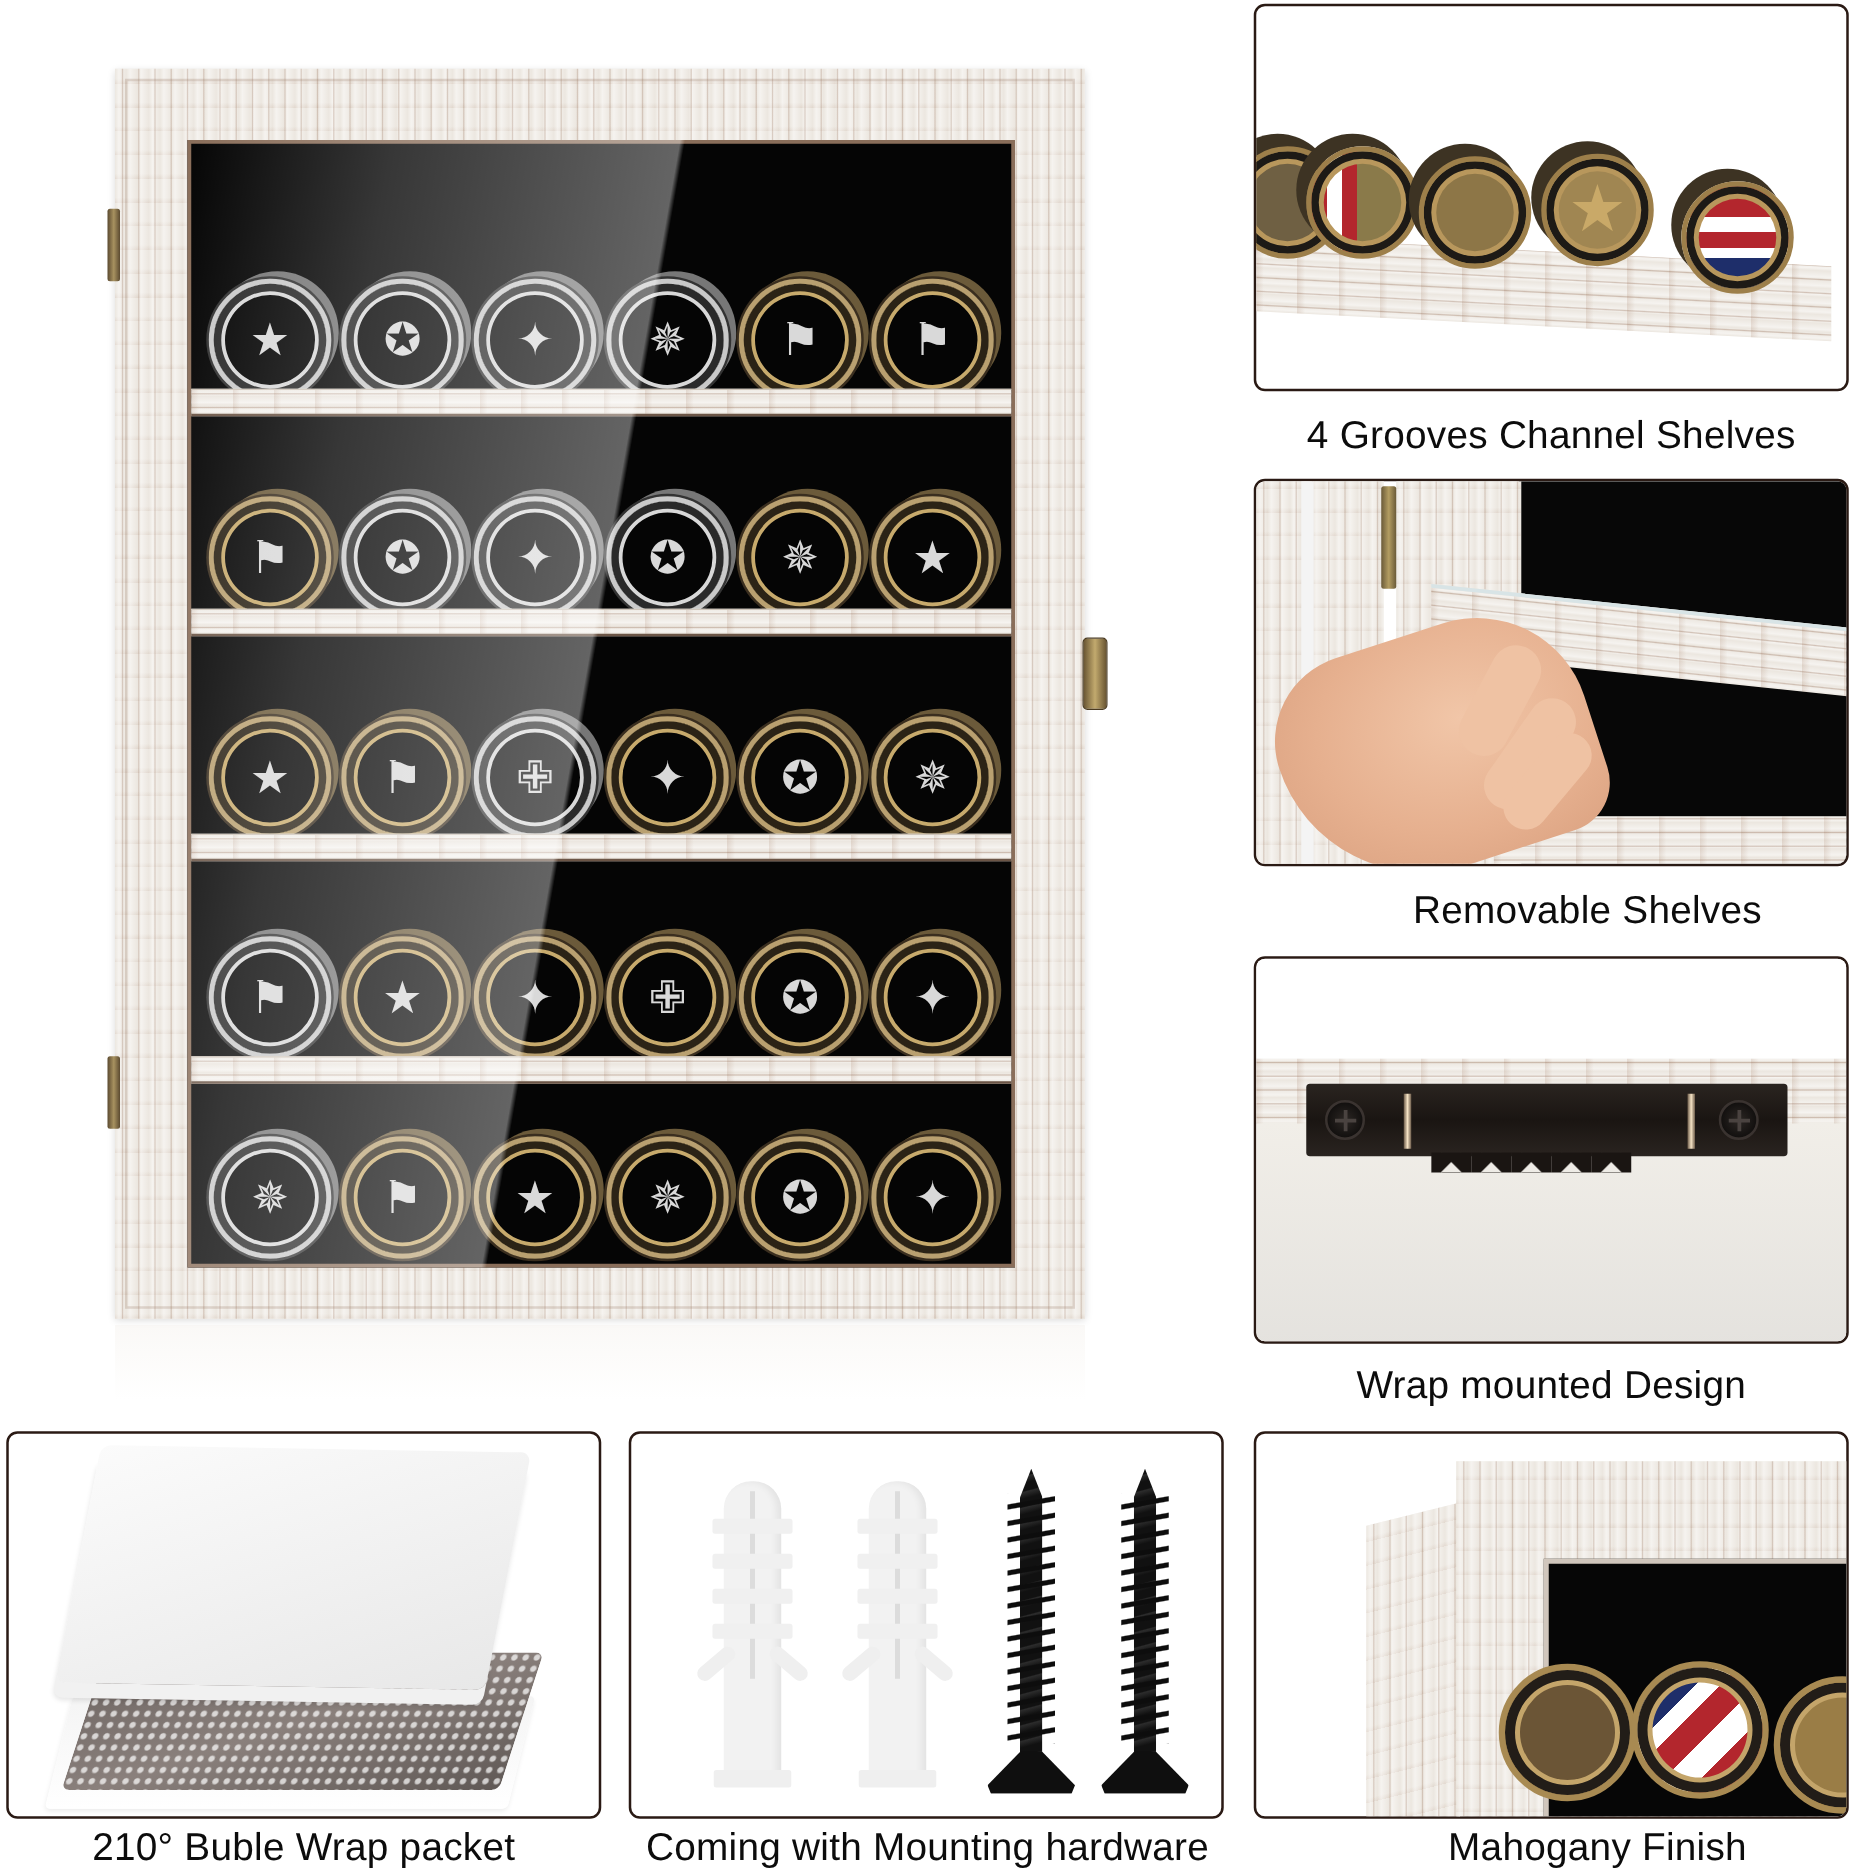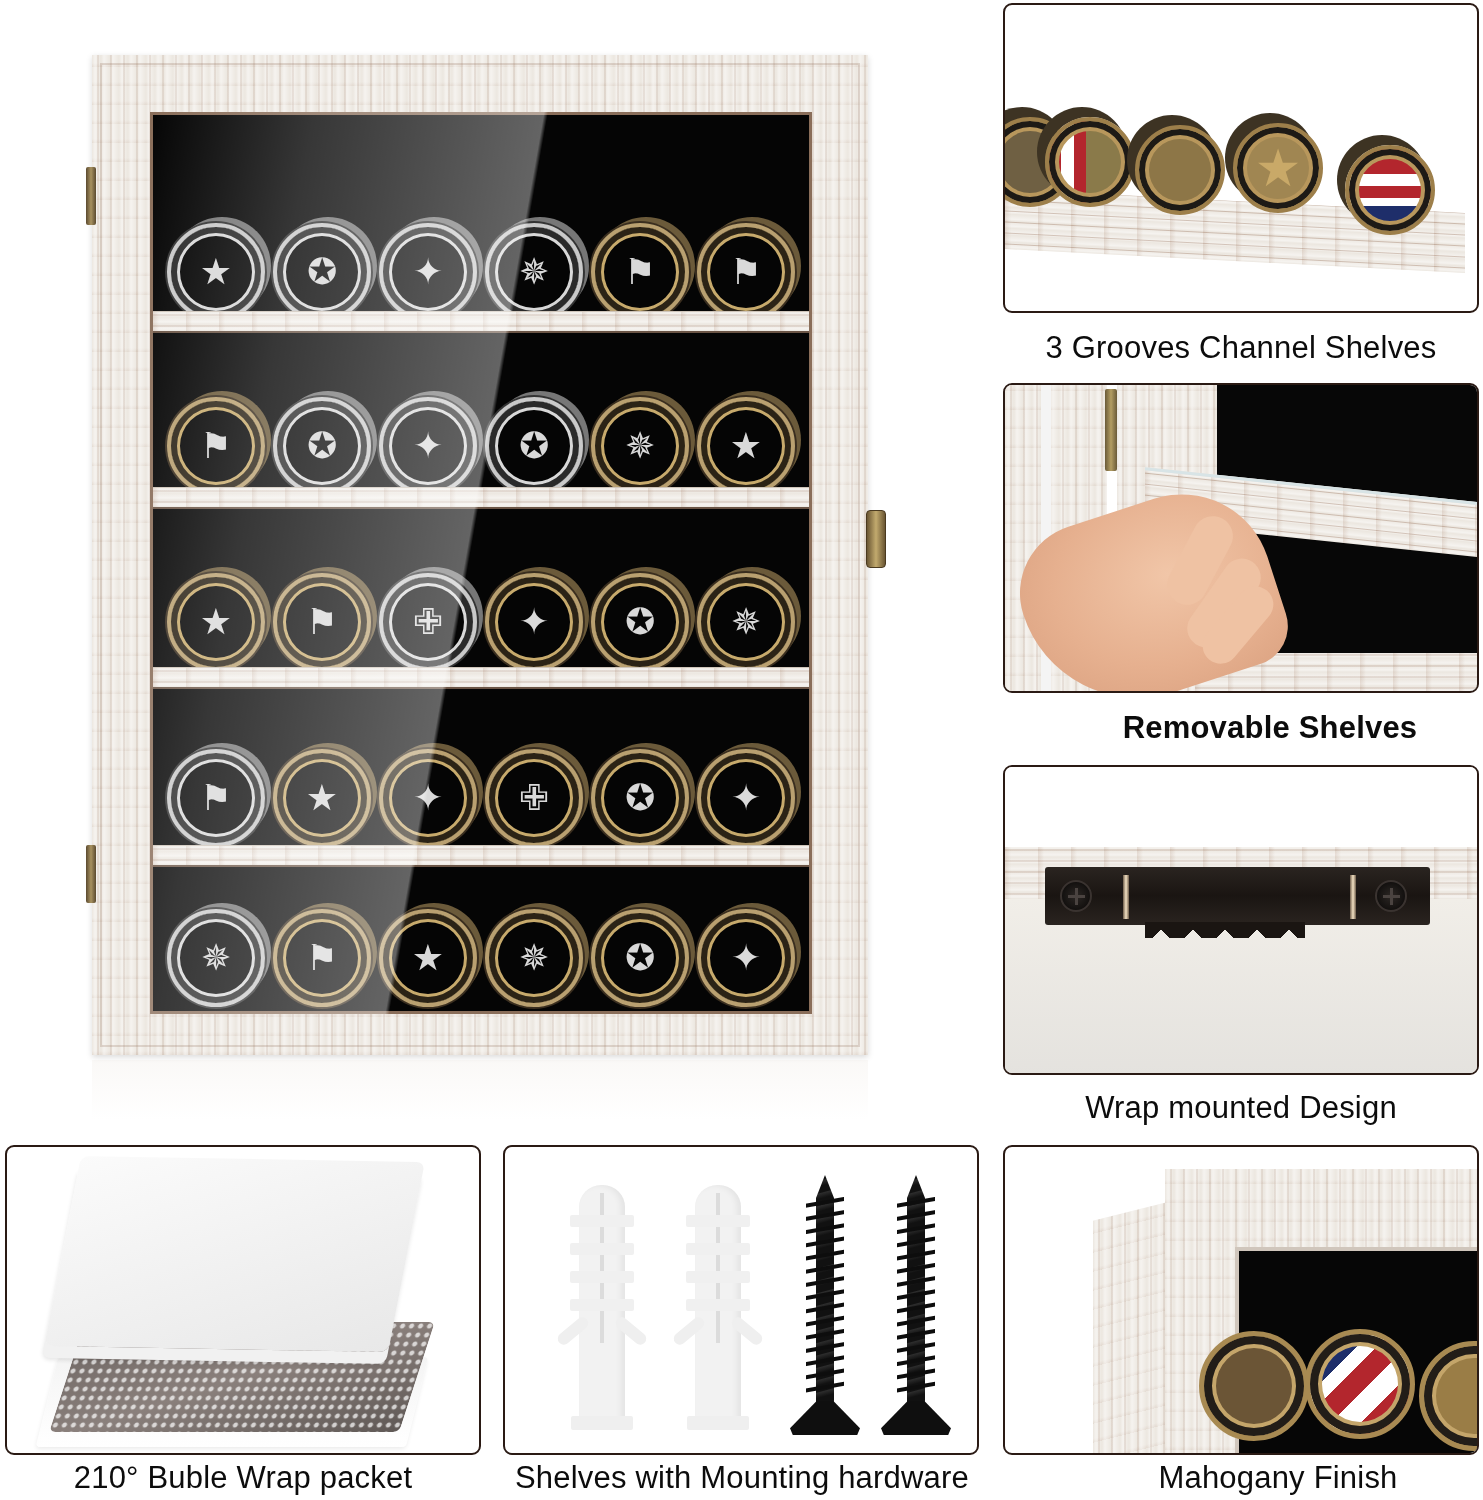--- a/index.html
+++ b/index.html
@@ -345,36 +345,36 @@
 <div class="panel" style="left:1003px; top:3px; width:476px; height:310px;">
   <div class="p1-shelf wood-h"></div>
   <div class="p1-coin" style="left:-20px; top:112px; background:#6f6043;"></div>
   <div class="p1-coin" style="left:40px; top:112px; background:linear-gradient(90deg,#b3262d 0 15%,#fff 15% 30%,#b3262d 30% 45%,#8a7a4a 45%);"></div>
   <div class="p1-coin" style="left:130px; top:120px; background:#8d7647;"></div>
   <div class="p1-coin" style="left:228px; top:118px; background:#a08652;">
     <span style="position:absolute;inset:0;display:flex;align-items:center;justify-content:center;font-size:52px;color:#c9a968;">★</span>
   </div>
   <div class="p1-coin" style="left:340px; top:140px; background:linear-gradient(0deg,#1e2e6a 0 30%,#fff 30% 40%,#b3262d 40% 55%,#fff 55% 70%,#b3262d 70%);"></div>
 </div>
-<div class="caption" style="left:1003px; top:330px; width:476px;">3 Grooves Channel Shelves</div>
+<div class="caption" style="left:1003px; top:330px; width:476px;">4 Grooves Channel Shelves</div>
 
 <div class="panel" style="left:1003px; top:383px; width:476px; height:310px;">
   <div class="p2-dark"></div>
   <div class="p2-door wood"></div>
   <div class="p2-door-edge"></div>
   <div class="p2-frame wood"></div>
   <div class="p2-hinge"></div>
   <div class="p2-shelf wood-h"></div>
   <div class="p2-shelf2 wood-h"></div>
   <div class="p2-hand"></div>
   <div class="p2-finger" style="left:175px; top:128px; width:40px; height:95px; transform:rotate(28deg);"></div>
   <div class="p2-finger" style="left:200px; top:168px; width:38px; height:100px; transform:rotate(35deg);"></div>
   <div class="p2-finger" style="left:215px; top:195px; width:36px; height:90px; transform:rotate(40deg);"></div>
 </div>
-<div class="caption" style="left:1060px; top:710px; width:420px;font-weight:bold;">Removable Shelves</div>
+<div class="caption" style="left:1060px; top:710px; width:420px;">Removable Shelves</div>
 
 <div class="panel" style="left:1003px; top:765px; width:476px; height:310px;">
   <div class="p3-topwhite"></div>
   <div class="p3-edge wood-h"></div>
   <div class="p3-back"></div>
   <div class="p3-hanger"></div>
   <div class="p3-teeth"></div>
   <div class="p3-screw" style="left:55px; top:113px;"></div>
   <div class="p3-screw" style="left:370px; top:113px;"></div>
   <div class="p3-highlight" style="left:118px; top:108px;"></div>
@@ -416,21 +416,21 @@
     <div class="shaft"></div>
       <div class="thread"></div>
       <div class="head"></div>
   </div>
   <div class="screw" style="left:376px; top:28px;">
     <div class="shaft"></div>
       <div class="thread"></div>
       <div class="head"></div>
   </div>
 </div>
-<div class="caption" style="left:488px; top:1460px; width:508px;">Shelves with Mounting hardware</div>
+<div class="caption" style="left:488px; top:1460px; width:508px;">Coming with Mounting hardware</div>
 
 <div class="panel" style="left:1003px; top:1145px; width:476px; height:310px;">
   <div class="p6-side wood"></div>
   <div class="p6-front wood"></div>
   <div class="p6-window">
     <div class="p6-coin" style="left:-40px; top:80px; background:#6b5536;"></div>
     <div class="p6-coin" style="left:66px; top:78px; background:linear-gradient(135deg,#1e2e6a 0 30%,#fff 30% 40%,#b3262d 40% 55%,#fff 55% 70%,#b3262d 70%);"></div>
     <div class="p6-coin" style="left:180px; top:90px; background:#9a7d46;"></div>
   </div>
 </div>

